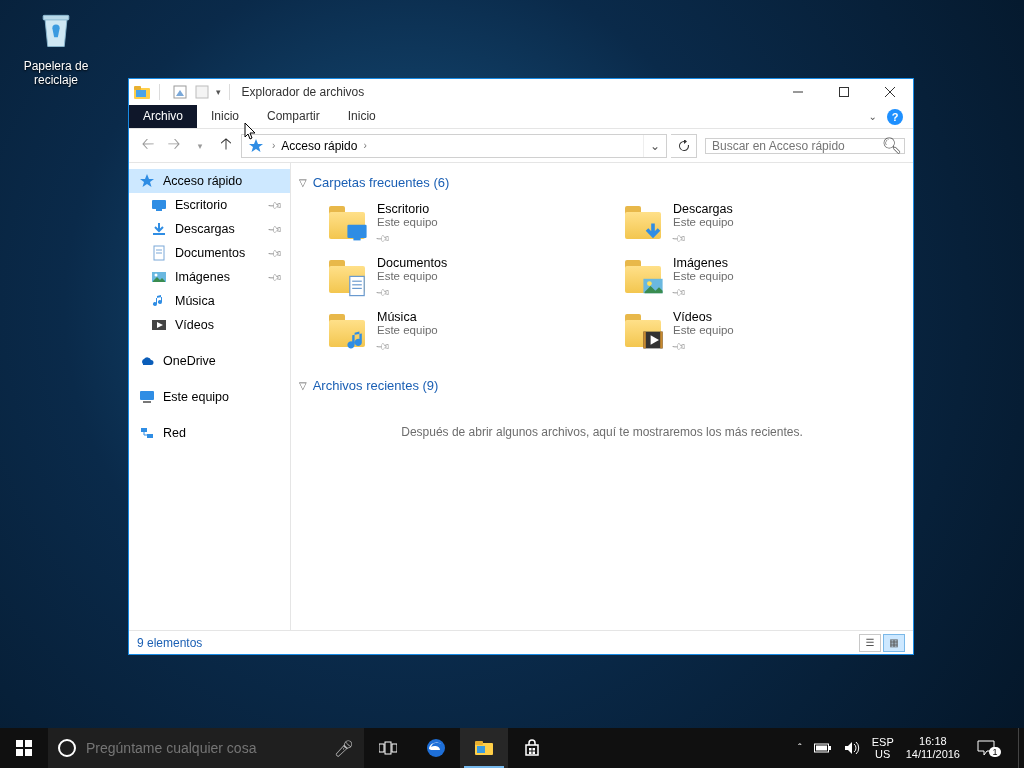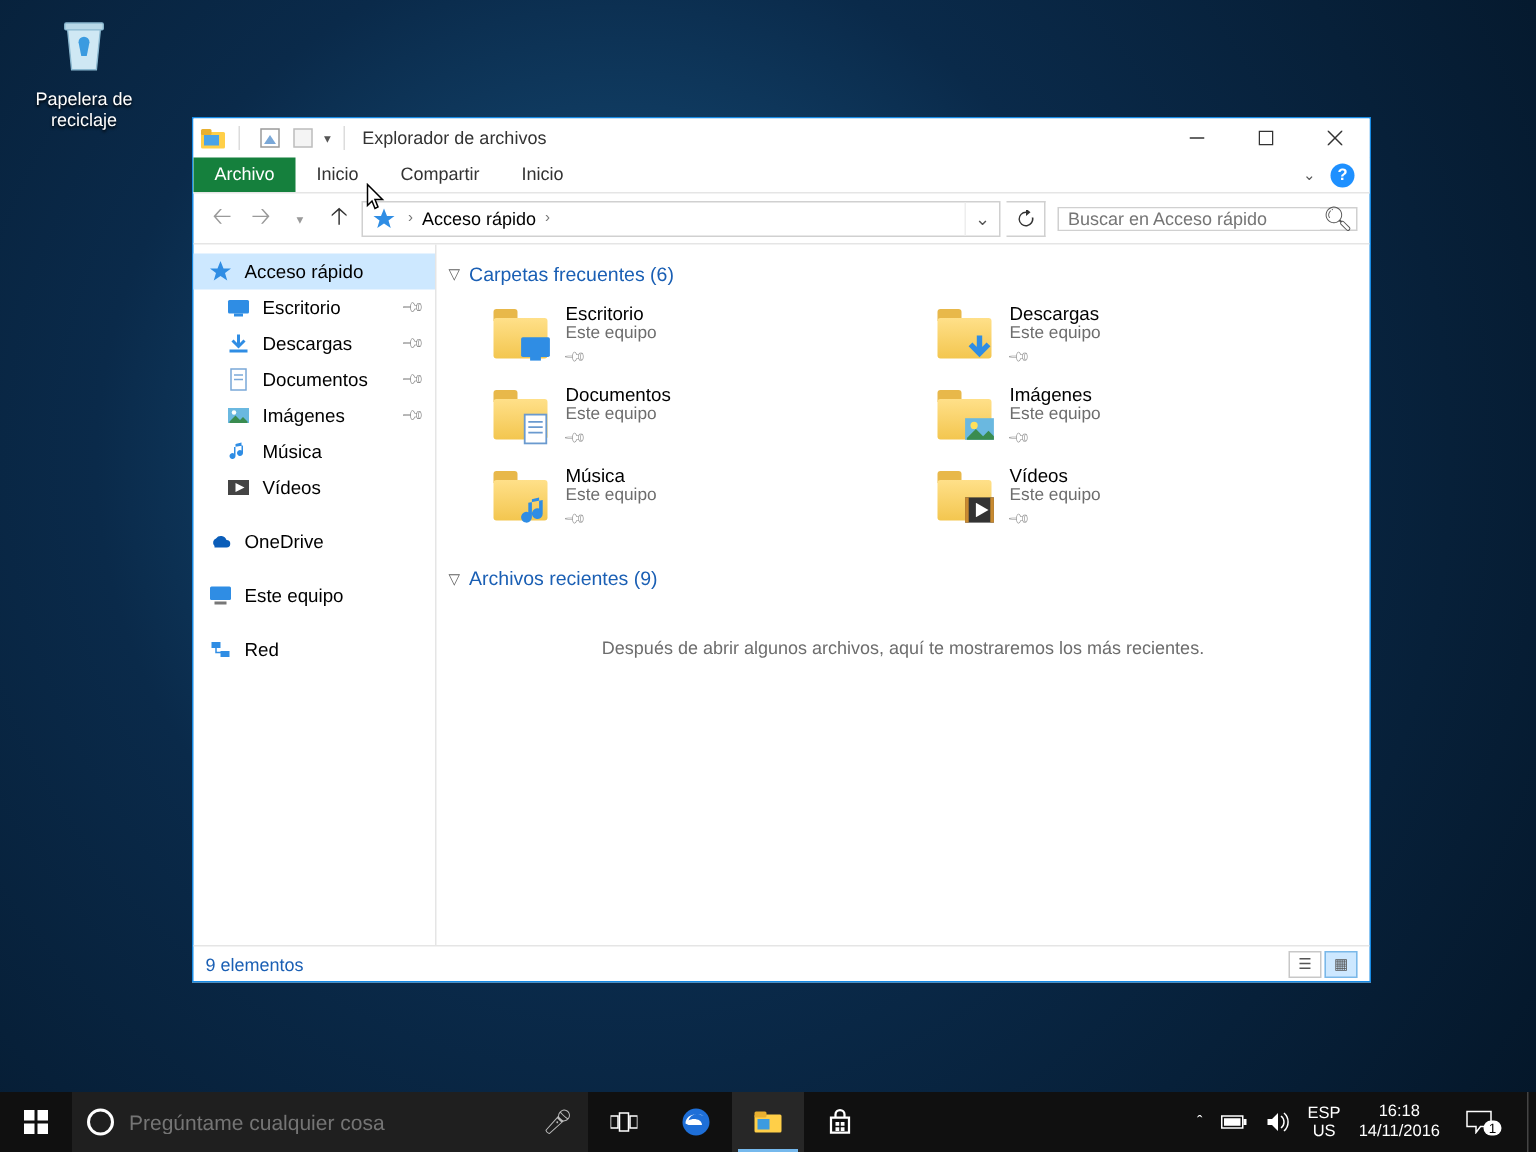--- a/index.html
+++ b/index.html
@@ -18,21 +18,21 @@
 .titlebar .folder-ico { width: 18px; height: 18px; }
 .titlebar .qat { display:flex; gap:6px; margin-left:4px; align-items:center;}
 .titlebar .qat .q { width:16px; height:16px; }
 .titlebar .sep { width:1px; height:16px; background:#dcdcdc; margin: 0 6px; }
 .titlebar .title { font-size: 12px; color:#333; margin-left: 4px; }
 .titlebar .winbtns { margin-left:auto; display:flex; }
 .titlebar .winbtn { width:46px; height:26px; display:flex; align-items:center; justify-content:center; color:#333; }
 
 .ribbon-tabs { height:24px; display:flex; align-items:stretch; font-size:12px; background:#fff; position:relative; border-bottom:1px solid #e5e5e5;}
 .ribbon-tabs .tab { padding: 4px 14px 0; color:#333; cursor:pointer; }
-.ribbon-tabs .tab.file { background:#15803d; color:#fff; }
+.ribbon-tabs .tab.file { background:#0f172a; color:#fff; }
 .ribbon-tabs .rib-right { margin-left:auto; display:flex; align-items:center; gap:10px; padding-right:10px; }
 .ribbon-tabs .chev { color:#555; font-size:10px; }
 .ribbon-tabs .help { width:16px; height:16px; border-radius:50%; background:#1e90ff; color:#fff; font-size:11px; display:flex; align-items:center; justify-content:center; font-weight:bold; }
 
 .navbar { height:34px; display:flex; align-items:center; padding: 4px 8px; gap:4px; border-bottom:1px solid #e5e5e5; }
 .navbar .navbtn { width:22px; height:22px; display:flex; align-items:center; justify-content:center; color:#9a9a9a; }
 .navbar .navbtn.active { color:#333; }
 .navbar .addr { flex:1; height:24px; border:1px solid #d0d0d0; display:flex; align-items:center; font-size:12px; }
 .navbar .addr .star { width:16px; height:16px; margin: 0 6px; }
 .navbar .addr .crumb { padding: 0 4px; }
@@ -65,21 +65,21 @@
 .recent-msg { text-align:center; color:#6d6d6d; font-size:12px; padding: 22px 0; }
 
 .statusbar { height:24px; border-top:1px solid #e5e5e5; display:flex; align-items:center; font-size:12px; color:#1a5fb4; padding: 0 8px; }
 .statusbar .viewbtns { margin-left:auto; display:flex; gap:2px; }
 .statusbar .vbtn { width:22px; height:18px; border:1px solid #c8c8c8; display:flex; align-items:center; justify-content:center; color:#555; font-size:10px;}
 .statusbar .vbtn.active { background:#cde8ff; border-color:#7ab8e8;}
 
 
 .taskbar { position:absolute; left:0; right:0; bottom:0; height:40px; background:#101010; display:flex; align-items:stretch; color:#fff; }
 .taskbar .start { width:48px; display:flex; align-items:center; justify-content:center; }
-.taskbar .cortana { width:344px; background:#1f1f1f; display:flex; align-items:center; gap:10px; padding:0 10px; }
+.taskbar .cortana { width:316px; background:#1f1f1f; display:flex; align-items:center; gap:10px; padding:0 10px; }
 .taskbar .cortana .ring { width:18px; height:18px; border:2px solid #fff; border-radius:50%; }
 .taskbar .cortana input { flex:1; background:transparent; border:none; outline:none; color:#ccc; font-size:14px; }
 .taskbar .cortana .mic { color:#bbb; }
 .taskbar .tbtn { width:48px; display:flex; align-items:center; justify-content:center; position:relative; }
 .taskbar .tbtn.active::after { content:""; position:absolute; bottom:0; left:4px; right:4px; height:2px; background:#76b9ed; }
 .taskbar .tbtn.open { background:#272727; }
 .taskbar .tray { margin-left:auto; display:flex; align-items:center; gap:12px; padding: 0 6px; font-size:11px; }
 .taskbar .tray .lang { text-align:center; line-height:12px; }
 .taskbar .tray .clock { text-align:center; line-height:13px; }
 .taskbar .tray .notif { width:40px; display:flex; align-items:center; justify-content:center; }

